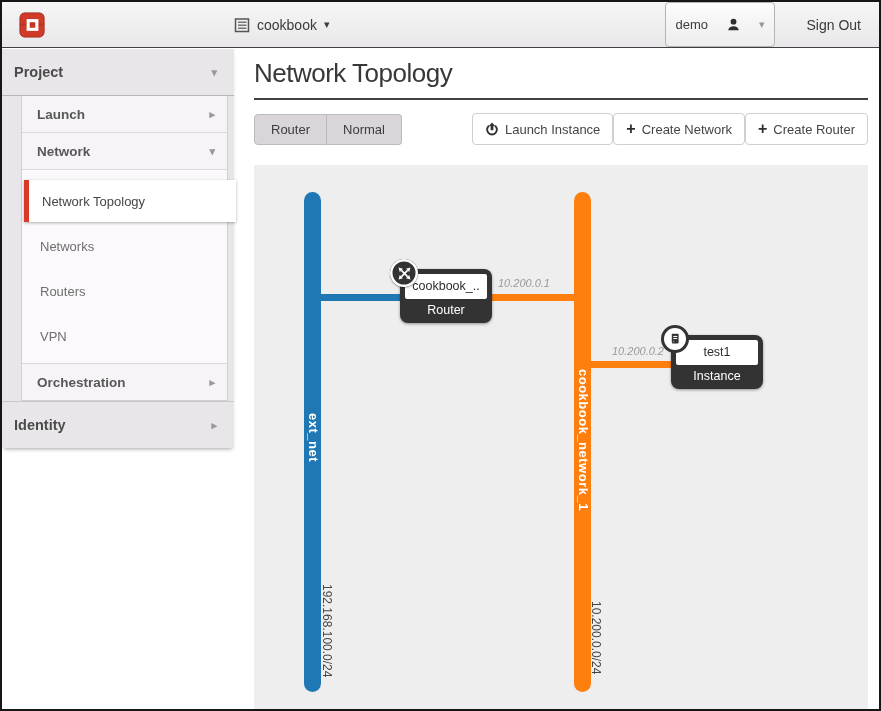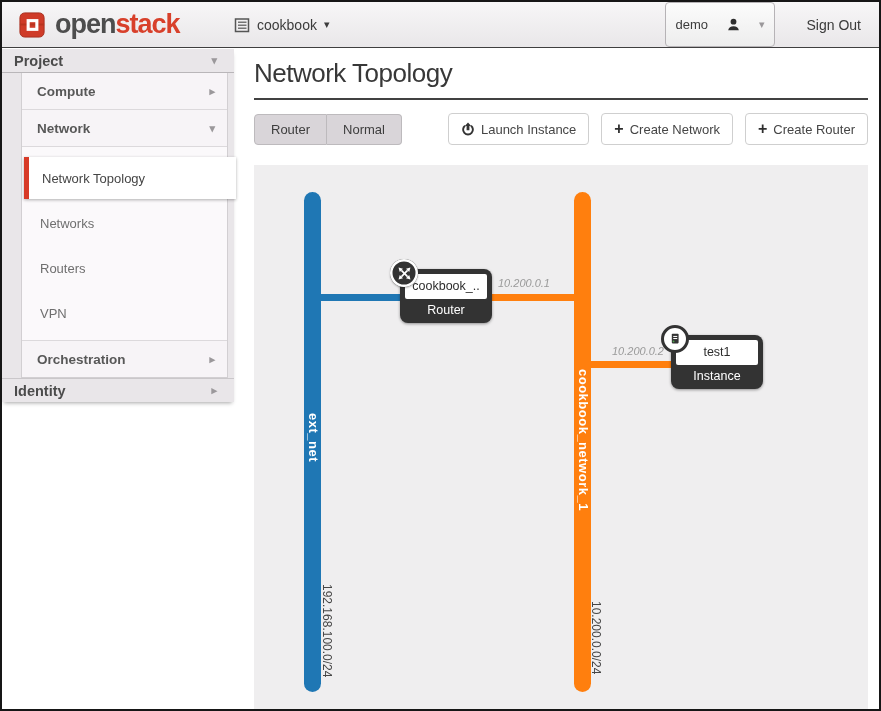--- a/index.html
+++ b/index.html
@@ -14,41 +14,41 @@
   .brand-open { color:#4d4d4d; }
   .brand-stack { color:#d8402b; }
   .project-switch { display:flex; align-items:center; gap:7px; font-size:14px; color:#3c3c3c; cursor:pointer; }
   .topbar-right { margin-left:auto; display:flex; align-items:center; gap:32px; }
   .user-btn { display:flex; align-items:center; gap:18px; font-size:13px; color:#3c3c3c; background:linear-gradient(#fcfcfc,#ededed); border:1px solid #b6b3b6; border-radius:4px; padding:14px 9px; cursor:pointer; font-family:inherit; }
   .signout { font-size:14px; color:#3a3a3a; text-decoration:none; cursor:pointer; }
   .caret { color:#9b989b; font-size:11px; line-height:1; }
 
   
   .sidebar { position:absolute; top:47px; left:0; width:232px; background:#e9e6e9; box-shadow:0 3px 4px -2px rgba(0,0,0,.35); z-index:5; }
-  .side-section-header { height:24px; display:flex; align-items:center; justify-content:space-between; padding:0 17px 0 12px; font-weight:bold; font-size:14.5px; color:#4b4b4b; cursor:pointer; }
+  .side-section-header { height:47px; display:flex; align-items:center; justify-content:space-between; padding:0 17px 0 12px; font-weight:bold; font-size:14.5px; color:#4b4b4b; cursor:pointer; }
   .side-section-header.project { border-bottom:1px solid #b9b6b9; }
   .side-section-header.identity { border-top:1px solid #cac7ca; }
   .accordion { margin-left:19px; margin-right:6px; background:#f7f4f7; border:1px solid #d2cfd2; border-top:none; }
   .acc-header { height:37px; display:flex; align-items:center; justify-content:space-between; padding:0 12px 0 15px; font-weight:bold; font-size:13.5px; color:#585858; cursor:pointer; background:#f7f4f7; }
   .acc-header.bordered { border-bottom:1px solid #dcd9dc; }
   .acc-header.orch { border-top:1px solid #dcd9dc; }
   .subnav { background:#fbf9fb; padding:9px 0 4px; }
   .subitem { display:flex; align-items:center; height:45px; padding-left:18px; font-size:13px; color:#6f6f6f; cursor:pointer; text-decoration:none; }
   .subitem.active { background:#fff; border-left:5px solid #d73a27; height:42px; margin:1px -9px 2px 2px; padding-left:13px; color:#454545; box-shadow:0 1px 3px rgba(0,0,0,.3); position:relative; z-index:3; }
 
   
   .content { margin-left:232px; padding:8px 11px 0 20px; }
   .page-title { font-size:26px; font-weight:400; letter-spacing:-0.5px; color:#383838; padding-bottom:9px; margin-top:2px; border-bottom:2px solid #414141; }
   .controls { display:flex; justify-content:space-between; align-items:center; margin-top:13px; }
   .btn { font-family:inherit; font-size:13px; cursor:pointer; }
   .btn-group { display:flex; }
   .toggle { background:#d9d5d9; border:1px solid #bdbabd; color:#3d3d3d; padding:7px 16px; }
   .toggle:first-child { border-radius:4px 0 0 4px; }
   .toggle:last-child { border-radius:0 4px 4px 0; border-left:none; }
-  .action-buttons { display:flex; gap:12px; }
+  .action-buttons { display:flex; }
   .action { display:flex; align-items:center; gap:6px; background:#fff; border:1px solid #cfcfcf; border-radius:4px; padding:7px 12px; color:#454545; }
   .plus { font-size:16px; font-weight:bold; color:#2e2e2e; line-height:1; }
 
   
   .topology-canvas { position:relative; margin-top:20px; height:546px; background:#efeeef; overflow:hidden; }
   .vline { position:absolute; top:27px; width:17px; height:500px; border-radius:9px; }
   .vline.blue { left:50px; }
   .vline.orange { left:320px; }
   .hlink { position:absolute; height:7px; }
   .hlink.h-blue { top:129px; left:58px; width:150px; }
@@ -79,21 +79,20 @@
 <div class="page">
 
   <header class="topbar">
     <div class="brand">
       <svg width="29" height="31" viewBox="0 0 30 32">
         <rect x="2" y="4" width="25" height="25" rx="5" fill="#cf3b28"></rect>
         <rect x="2" y="4" width="25" height="25" rx="5" fill="none" stroke="#a72f1f" stroke-width="1"></rect>
         <path d="M2 16 h25" stroke="#b8341f" stroke-width="2"></path>
         <rect x="10.5" y="12" width="9" height="9" fill="none" stroke="#fff" stroke-width="3.2"></rect>
       </svg>
-      <span class="brand-text"><span class="brand-open">open</span><span class="brand-stack">stack</span></span>
     </div>
     <div class="project-switch">
       <svg width="16" height="16" viewBox="0 0 16 16">
         <rect x="1.5" y="2" width="13" height="12.5" fill="none" stroke="#555" stroke-width="1.5"></rect>
         <line x1="4" y1="5.2" x2="12.5" y2="5.2" stroke="#555" stroke-width="1.2"></line>
         <line x1="4" y1="8.2" x2="12.5" y2="8.2" stroke="#555" stroke-width="1.2"></line>
         <line x1="4" y1="11.2" x2="12.5" y2="11.2" stroke="#555" stroke-width="1.2"></line>
       </svg>
       <span>cookbook</span>
       <span class="caret" style="color:#3c3c3c">▾</span>
@@ -111,21 +110,21 @@
     </div>
   </header>
 
   <aside class="sidebar">
     <div class="side-section-header project">
       <span>Project</span>
       <span class="caret">▾</span>
     </div>
     <div class="accordion">
       <div class="acc-header bordered">
-        <span>Compute</span>
+        <span>Launch</span>
         <span class="caret">▸</span>
       </div>
       <div class="acc-header bordered">
         <span>Network</span>
         <span class="caret">▾</span>
       </div>
       <div class="subnav">
         <a class="subitem active">Network Topology</a>
         <a class="subitem">Networks</a>
         <a class="subitem">Routers</a>

